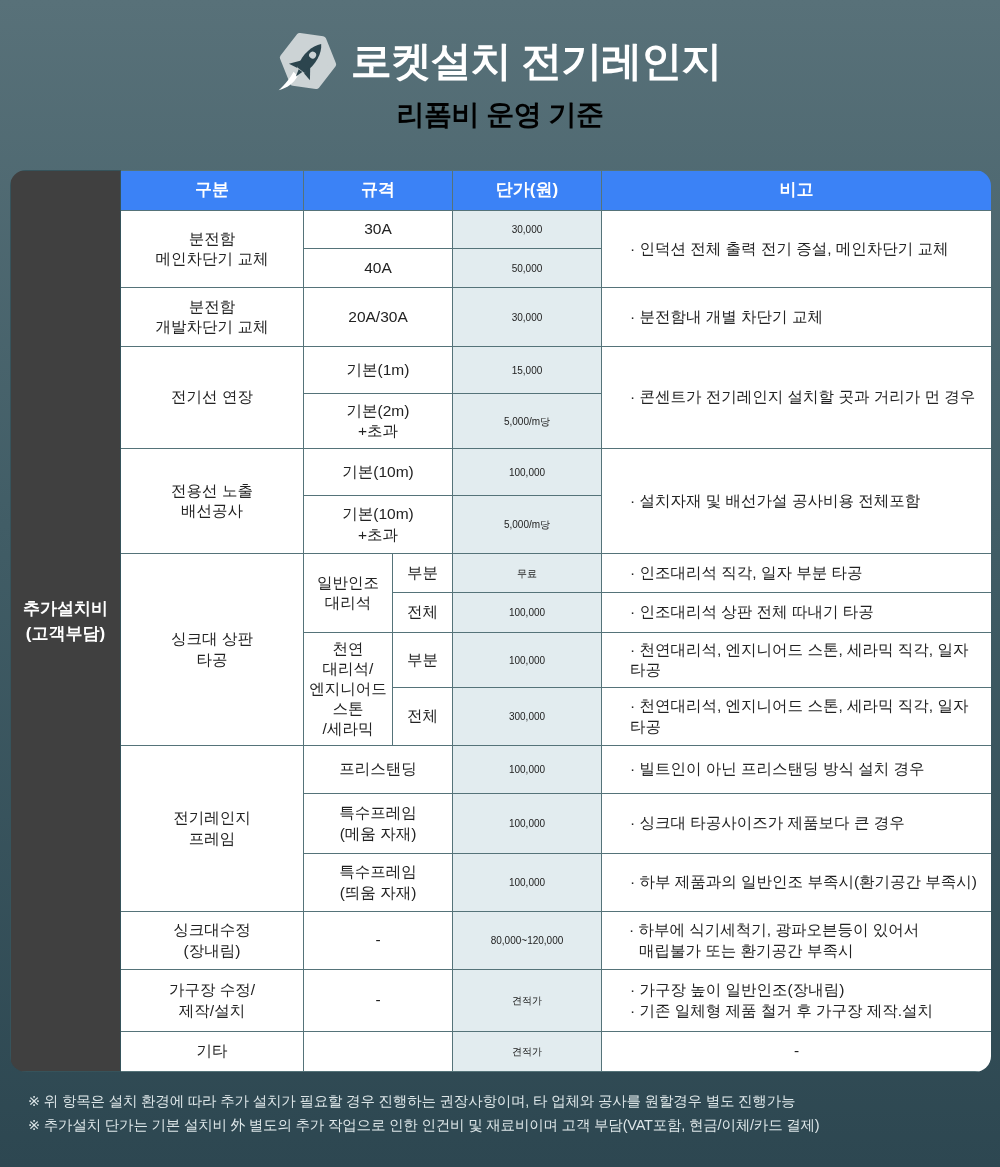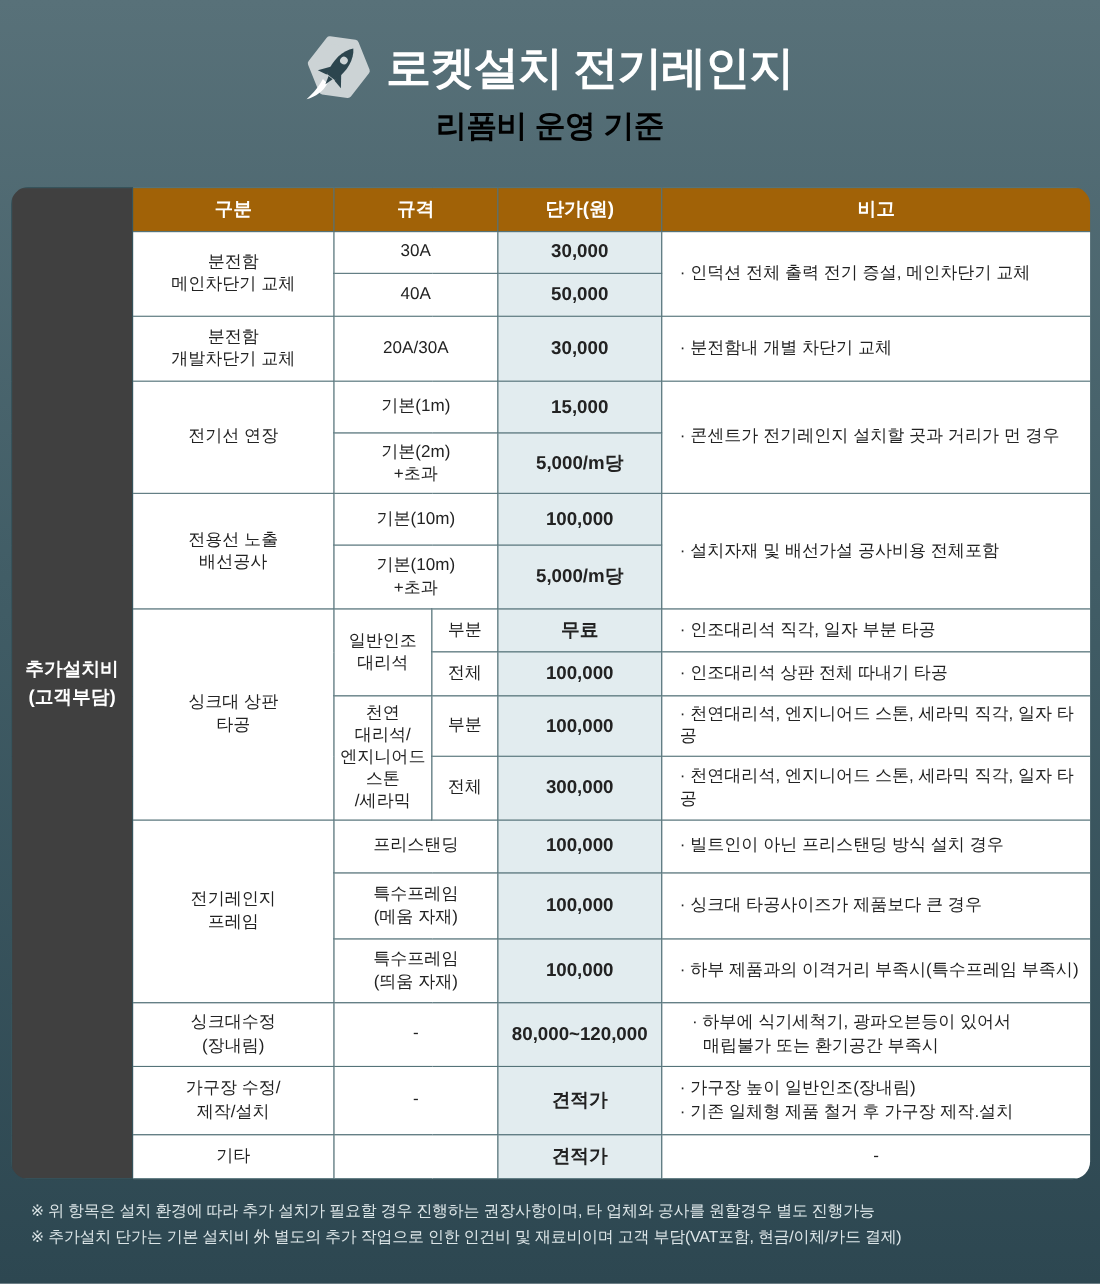--- a/index.html
+++ b/index.html
@@ -30,30 +30,30 @@
     background: #ffffff;
     color: #222222;
     font-size: 15.5px;
     text-align: center;
     vertical-align: middle;
     white-space: pre-line;
     line-height: 1.3;
     padding: 2px 4px;
   }
   th {
-    background: #a16207; color: #ffffff;
+    background: #3b82f6; color: #ffffff;
     font-size: 17px; font-weight: 700;
   }
   td.sidebar {
     background: #404040; color: #ffffff;
     font-size: 17px; font-weight: 700; line-height: 1.5;
     border-color: #36535b;
   }
-  td.price { background: #e2ecef; font-size: 17px; font-weight: bold; }
-  td.note  { text-align: left; padding-left: 16px; padding-right: 10px; }
+  td.price { background: #e2ecef; font-size: 10px; }
+  td.note  { text-align: left; padding-left: 28px; padding-right: 10px; }
   td.note.hang { padding-left: 37px; text-indent: -10px; }
   tr.h38 { height: 38px; } tr.h39 { height: 39px; } tr.h40 { height: 40px; }
   tr.h47 { height: 47px; } tr.h48 { height: 48px; } tr.h55 { height: 55px; }
   tr.h58 { height: 58px; } tr.h59 { height: 59px; } tr.h60 { height: 60px; }
   tr.h62 { height: 62px; }
 
   
   footer { position: absolute; top: 1090px; left: 28px; right: 20px; }
   footer p { color: #dde6e8; font-size: 14.5px; line-height: 1.65; letter-spacing: -0.2px; }
 </style>
@@ -186,21 +186,21 @@
       <tr class="h60">
         <td colspan="2">특수프레임
 (메움 자재)</td>
         <td class="price">100,000</td>
         <td class="note">· 싱크대 타공사이즈가 제품보다 큰 경우</td>
       </tr>
       <tr class="h58">
         <td colspan="2">특수프레임
 (띄움 자재)</td>
         <td class="price">100,000</td>
-        <td class="note">· 하부 제품과의 이격거리 부족시(특수프레임 부족시)</td>
+        <td class="note">· 하부 제품과의 일반인조 부족시(환기공간 부족시)</td>
       </tr>
 
       <tr class="h58">
         <td>싱크대수정
 (장내림)</td>
         <td colspan="2">-</td>
         <td class="price">80,000~120,000</td>
         <td class="note hang">· 하부에 식기세척기, 광파오븐등이 있어서
 매립불가 또는 환기공간 부족시</td>
       </tr>

